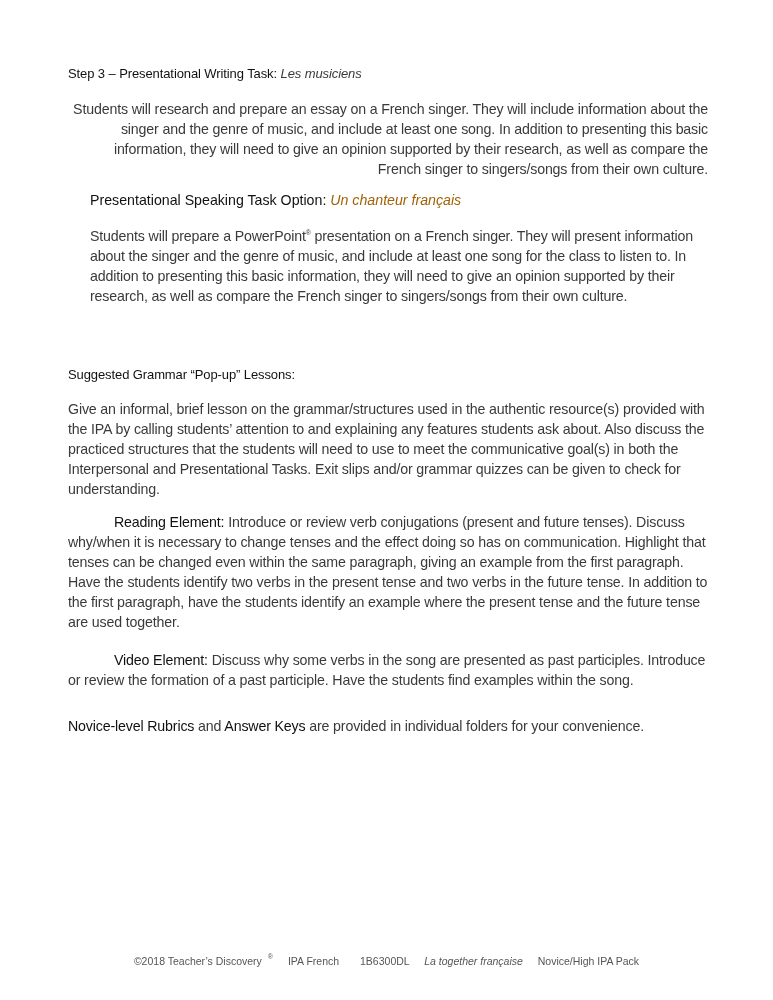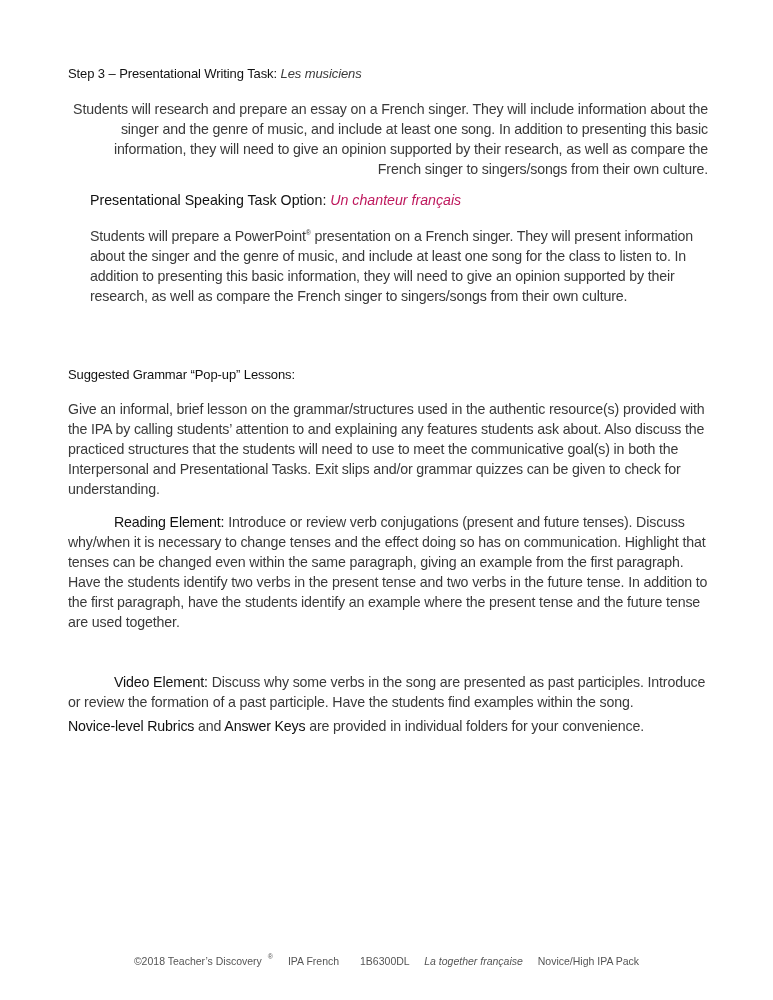--- a/index.html
+++ b/index.html
@@ -7,26 +7,26 @@
       font-family: "Liberation Sans", sans-serif; color: #3a3a3a; }
     .page { position: absolute; left: 68px; top: 0; width: 640px; }
     h2 { font-weight: normal; color: #111; font-size: 13px; margin: 0; letter-spacing: -0.1px; }
     h2 .em { font-style: italic; color: #3a3a3a; }
     p { font-size: 14.2px; line-height: 20px; margin: 0; letter-spacing: -0.15px; }
     .b { color: #111; }
     .i { font-style: italic; }
     .h1 { position: absolute; top: 66px; }
     .p1 { position: absolute; top: 99px; width: 640px; text-align: right; }
     .sub { position: absolute; left: 22px; top: 192px; width: 620px; font-size: 14.2px; color: #111; }
-    .sub .i { color: #be185d; }
+    .sub .i { color: #a16207; }
     .p2 { position: absolute; left: 22px; top: 223px; width: 620px; }
     .h2b { position: absolute; top: 367px; }
     .p3 { position: absolute; top: 399px; width: 640px; }
     .p4 { position: absolute; top: 512px; width: 640px; }
-    .p5 { position: absolute; top: 672px; width: 640px; }
+    .p5 { position: absolute; top: 650px; width: 640px; }
     .p6 { position: absolute; top: 716px; width: 640px; }
     .indent { display: inline-block; width: 46px; }
     sup { font-size: 7px; vertical-align: 6px; }
     .footer { position: absolute; top: 953px; left: 0; width: 773px; text-align: center;
       font-size: 10.5px; color: #555; }
     .footer span { margin: 0 6px; }
   </style>
 </head>
 <body>
 

